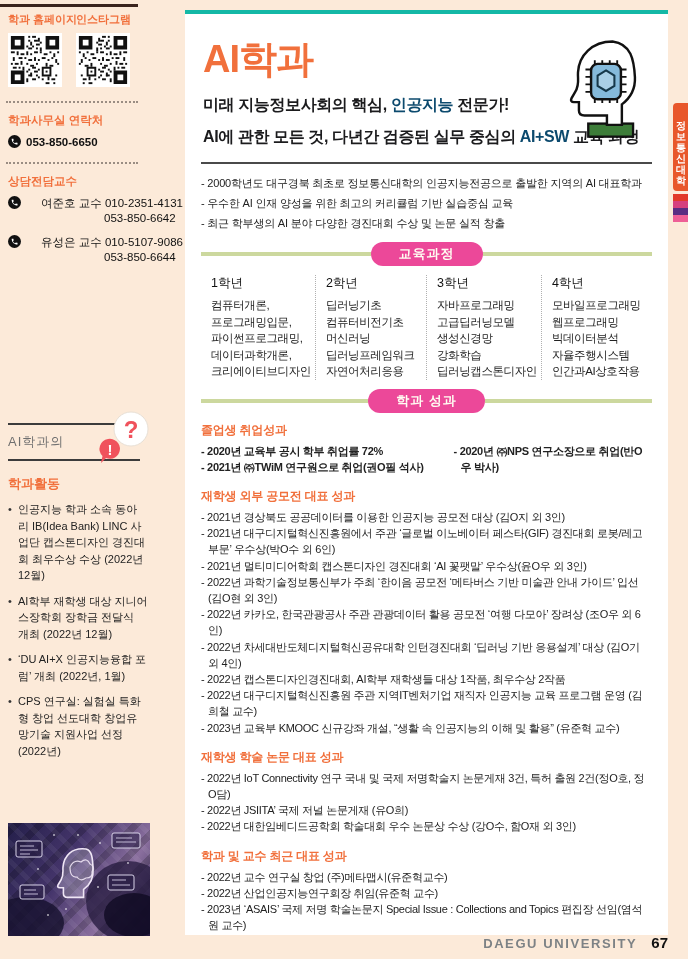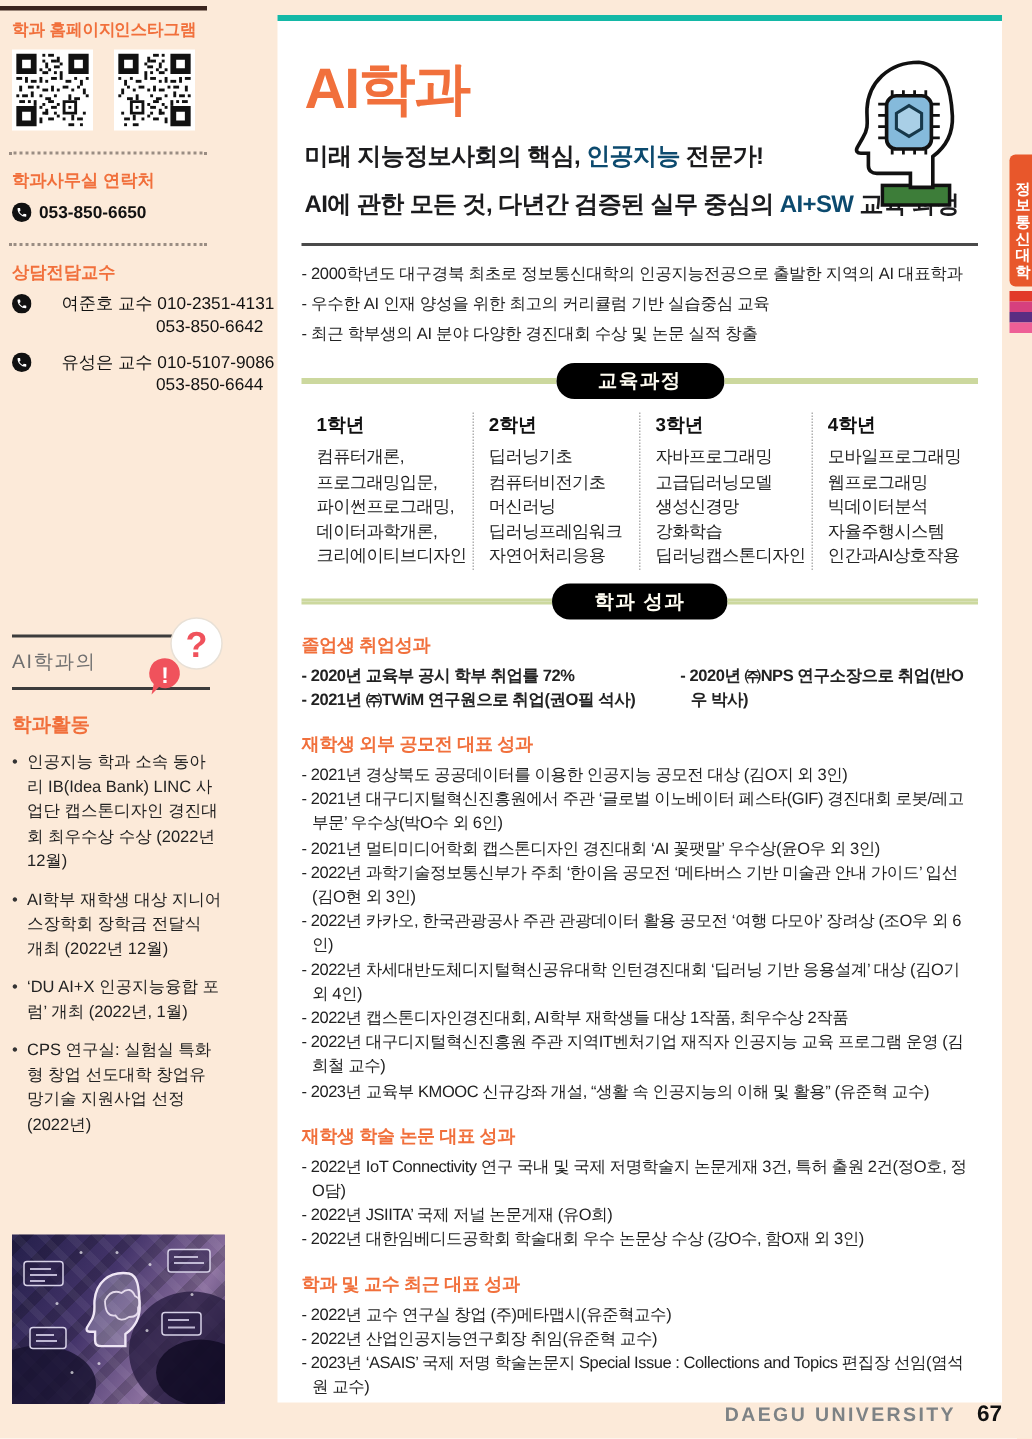--- a/index.html
+++ b/index.html
@@ -41,26 +41,26 @@
     border-top:4px solid #14b8a6;box-sizing:border-box;padding:14px 16px 0 16px;overflow:hidden;}
   .card-header{position:relative;min-height:118px;}
   .dept-title{margin:6px 0 0 2px;font-size:38px;font-weight:bold;color:#f1703c;letter-spacing:-1px;}
   .tagline{margin:7px 0 0 2px;font-size:16px;font-weight:bold;color:#1b1b1d;letter-spacing:-0.4px;line-height:25px;white-space:nowrap;}
   .hl{color:#0c4a6e;}
   .head-icon{position:absolute;right:4px;top:2px;width:84px;height:108px;}
   .header-divider{border:none;border-top:2px solid #4a4a4a;margin:10px 0 9px 0;}
   .intro-line{font-size:11px;line-height:20px;color:#222;letter-spacing:-0.2px;}
   .pill-row{display:flex;align-items:center;margin:9px 0 9px 0;}
   .dline{flex:1;height:4px;border-top:2px solid #ccd89e;border-bottom:2px solid #ccd89e;box-sizing:border-box;}
-  .pill{background:#000000;color:#fffdf2;font-size:13px;font-weight:bold;border-radius:12px;
+  .pill{background:#ec4899;color:#fffdf2;font-size:13px;font-weight:bold;border-radius:12px;
     padding:3px 28px;letter-spacing:1px;white-space:nowrap;}
   .curr-grid{display:flex;margin:4px 0 2px 0;}
   .year-col{flex:1;padding:0 4px 0 10px;}
   .year-col + .year-col{border-left:1px dotted #b0b0b0;}
-  .year-h{font-size:12.5px;font-weight:bold;color:#111;margin-bottom:5px;}
+  .year-h{font-size:12.5px;font-weight:normal;color:#111;margin-bottom:5px;}
   .course{font-size:11.5px;line-height:16.5px;color:#222;letter-spacing:-0.4px;white-space:nowrap;}
   .subsection{margin-top:13px;}
   .sub-title{font-size:12px;font-weight:bold;color:#f1703c;margin-bottom:4px;letter-spacing:-0.2px;}
   .item{font-size:11px;line-height:16.2px;color:#222;letter-spacing:-0.3px;}
   .hang{padding-left:7px;text-indent:-7px;}
   .emp-cols{display:flex;}
   .emp-col{width:56%;font-weight:bold;}
   .emp-col.right{width:44%;}
   
   .side-tab{position:absolute;right:0;top:103px;width:15px;height:88px;background:#e8572b;

